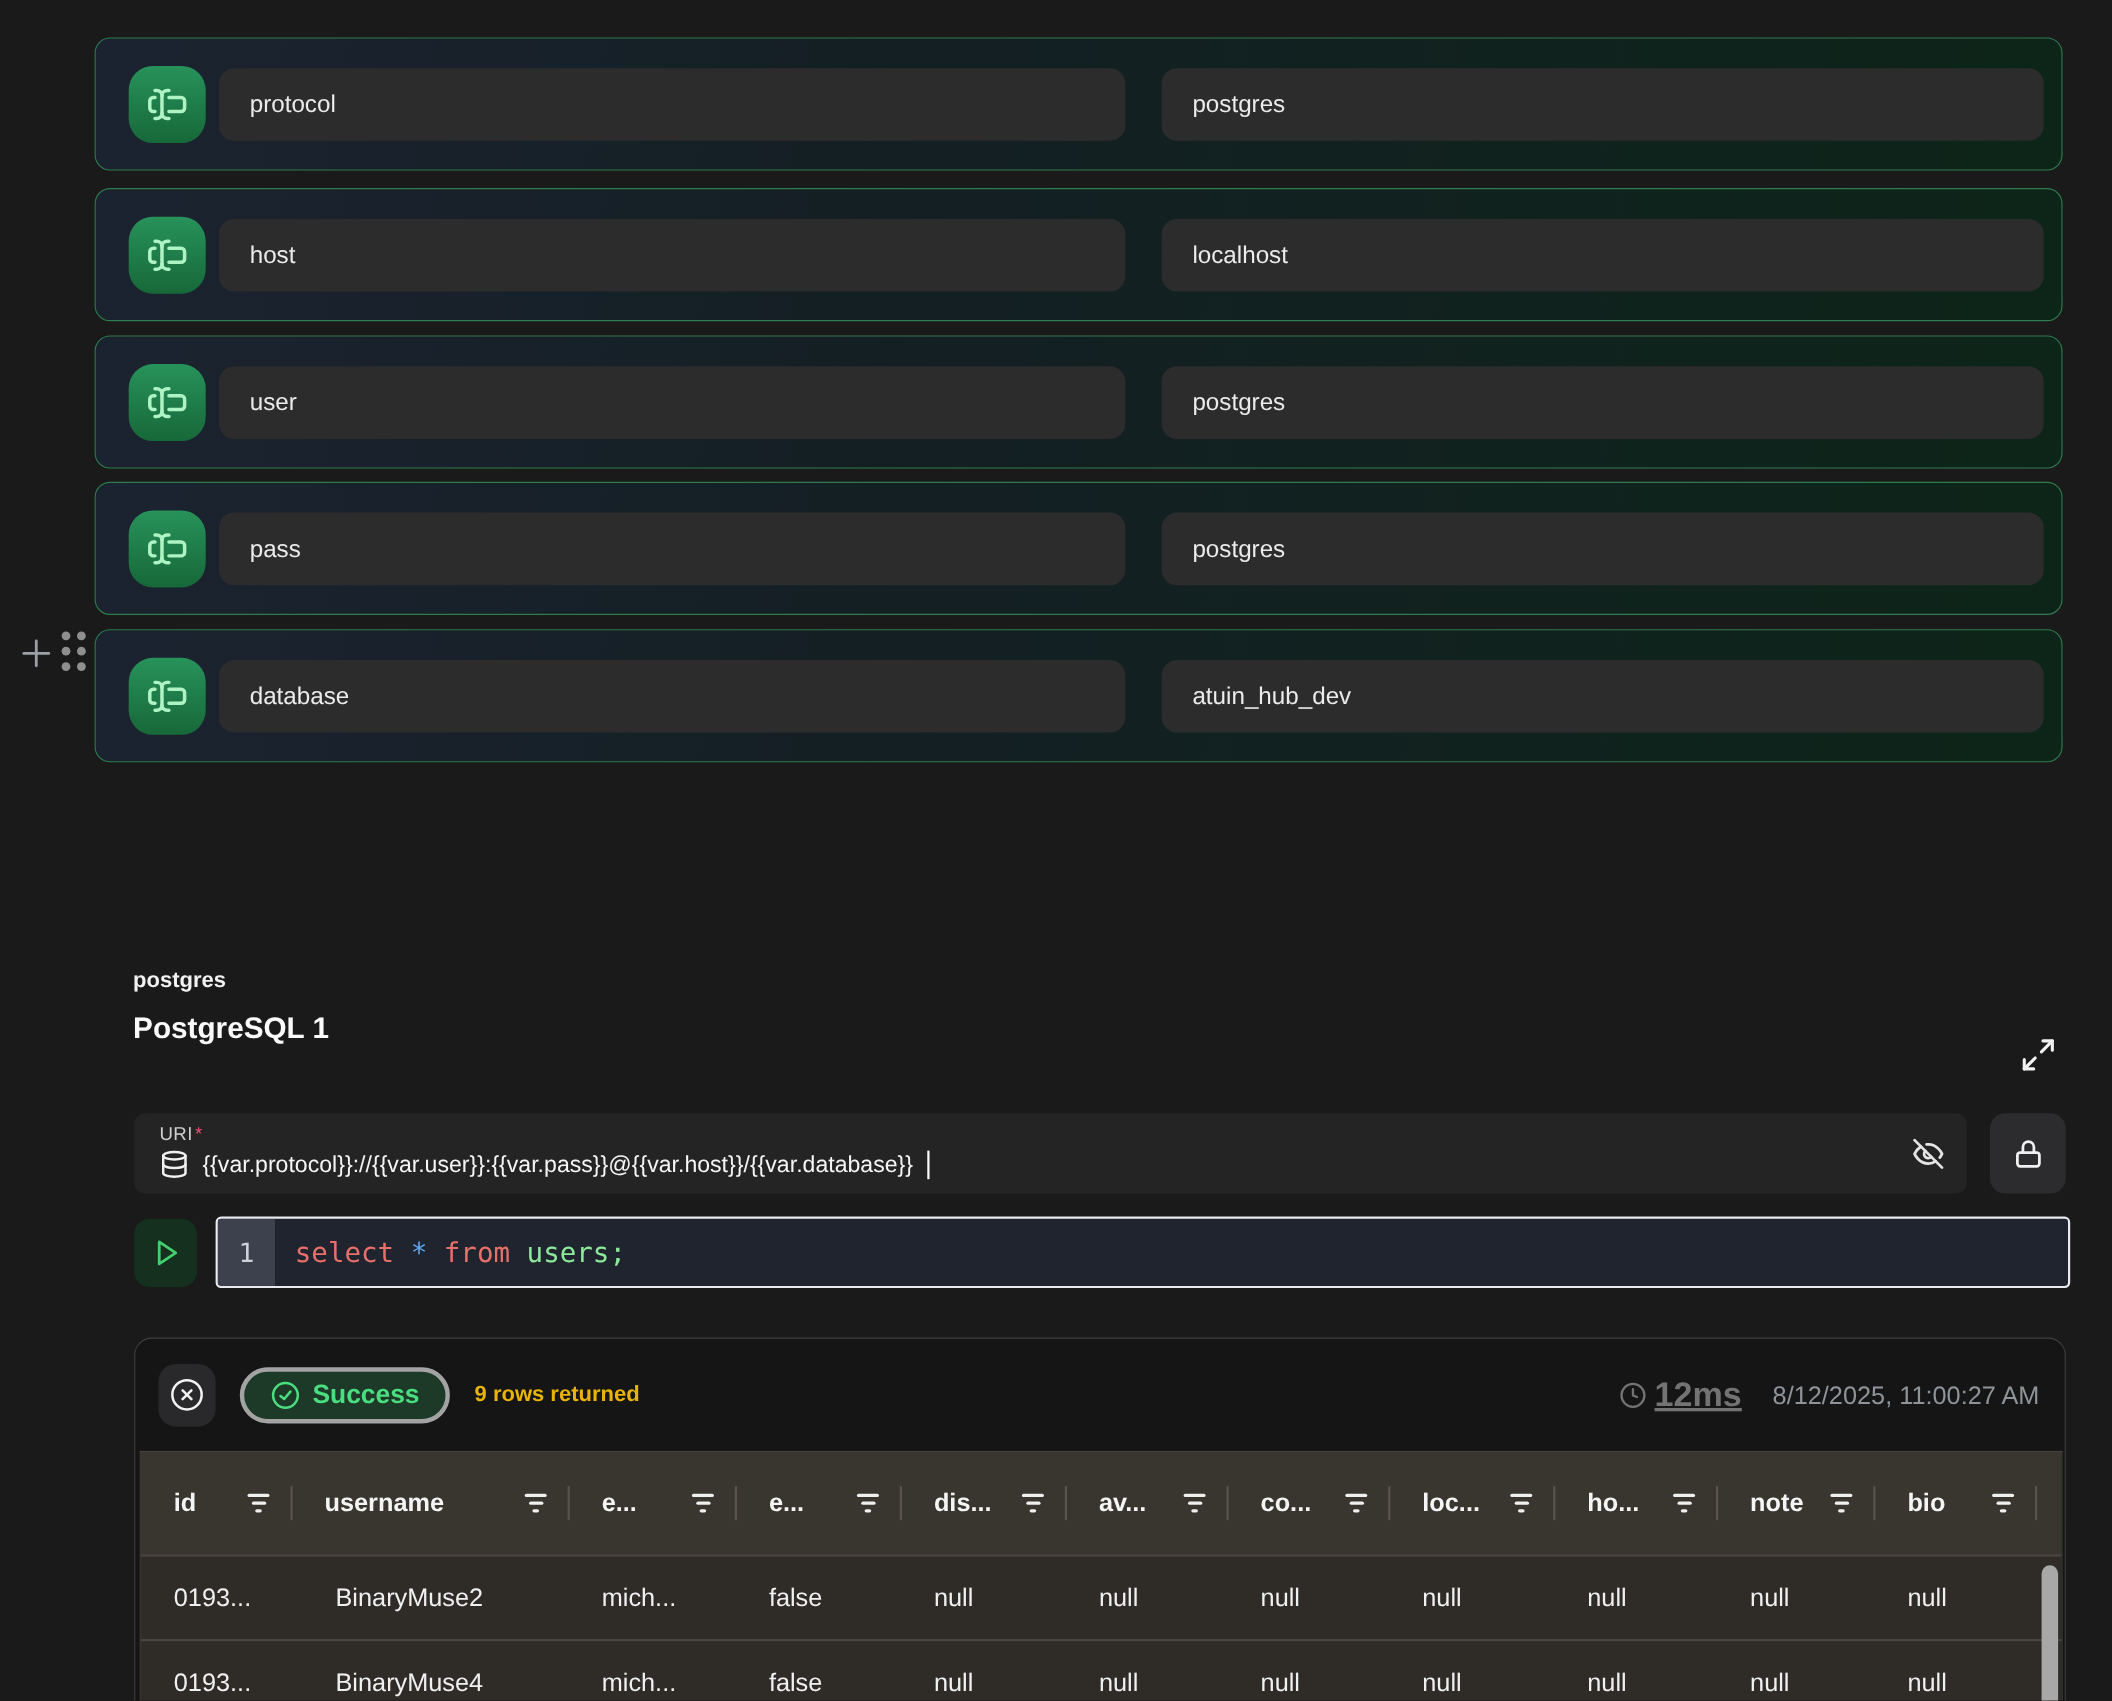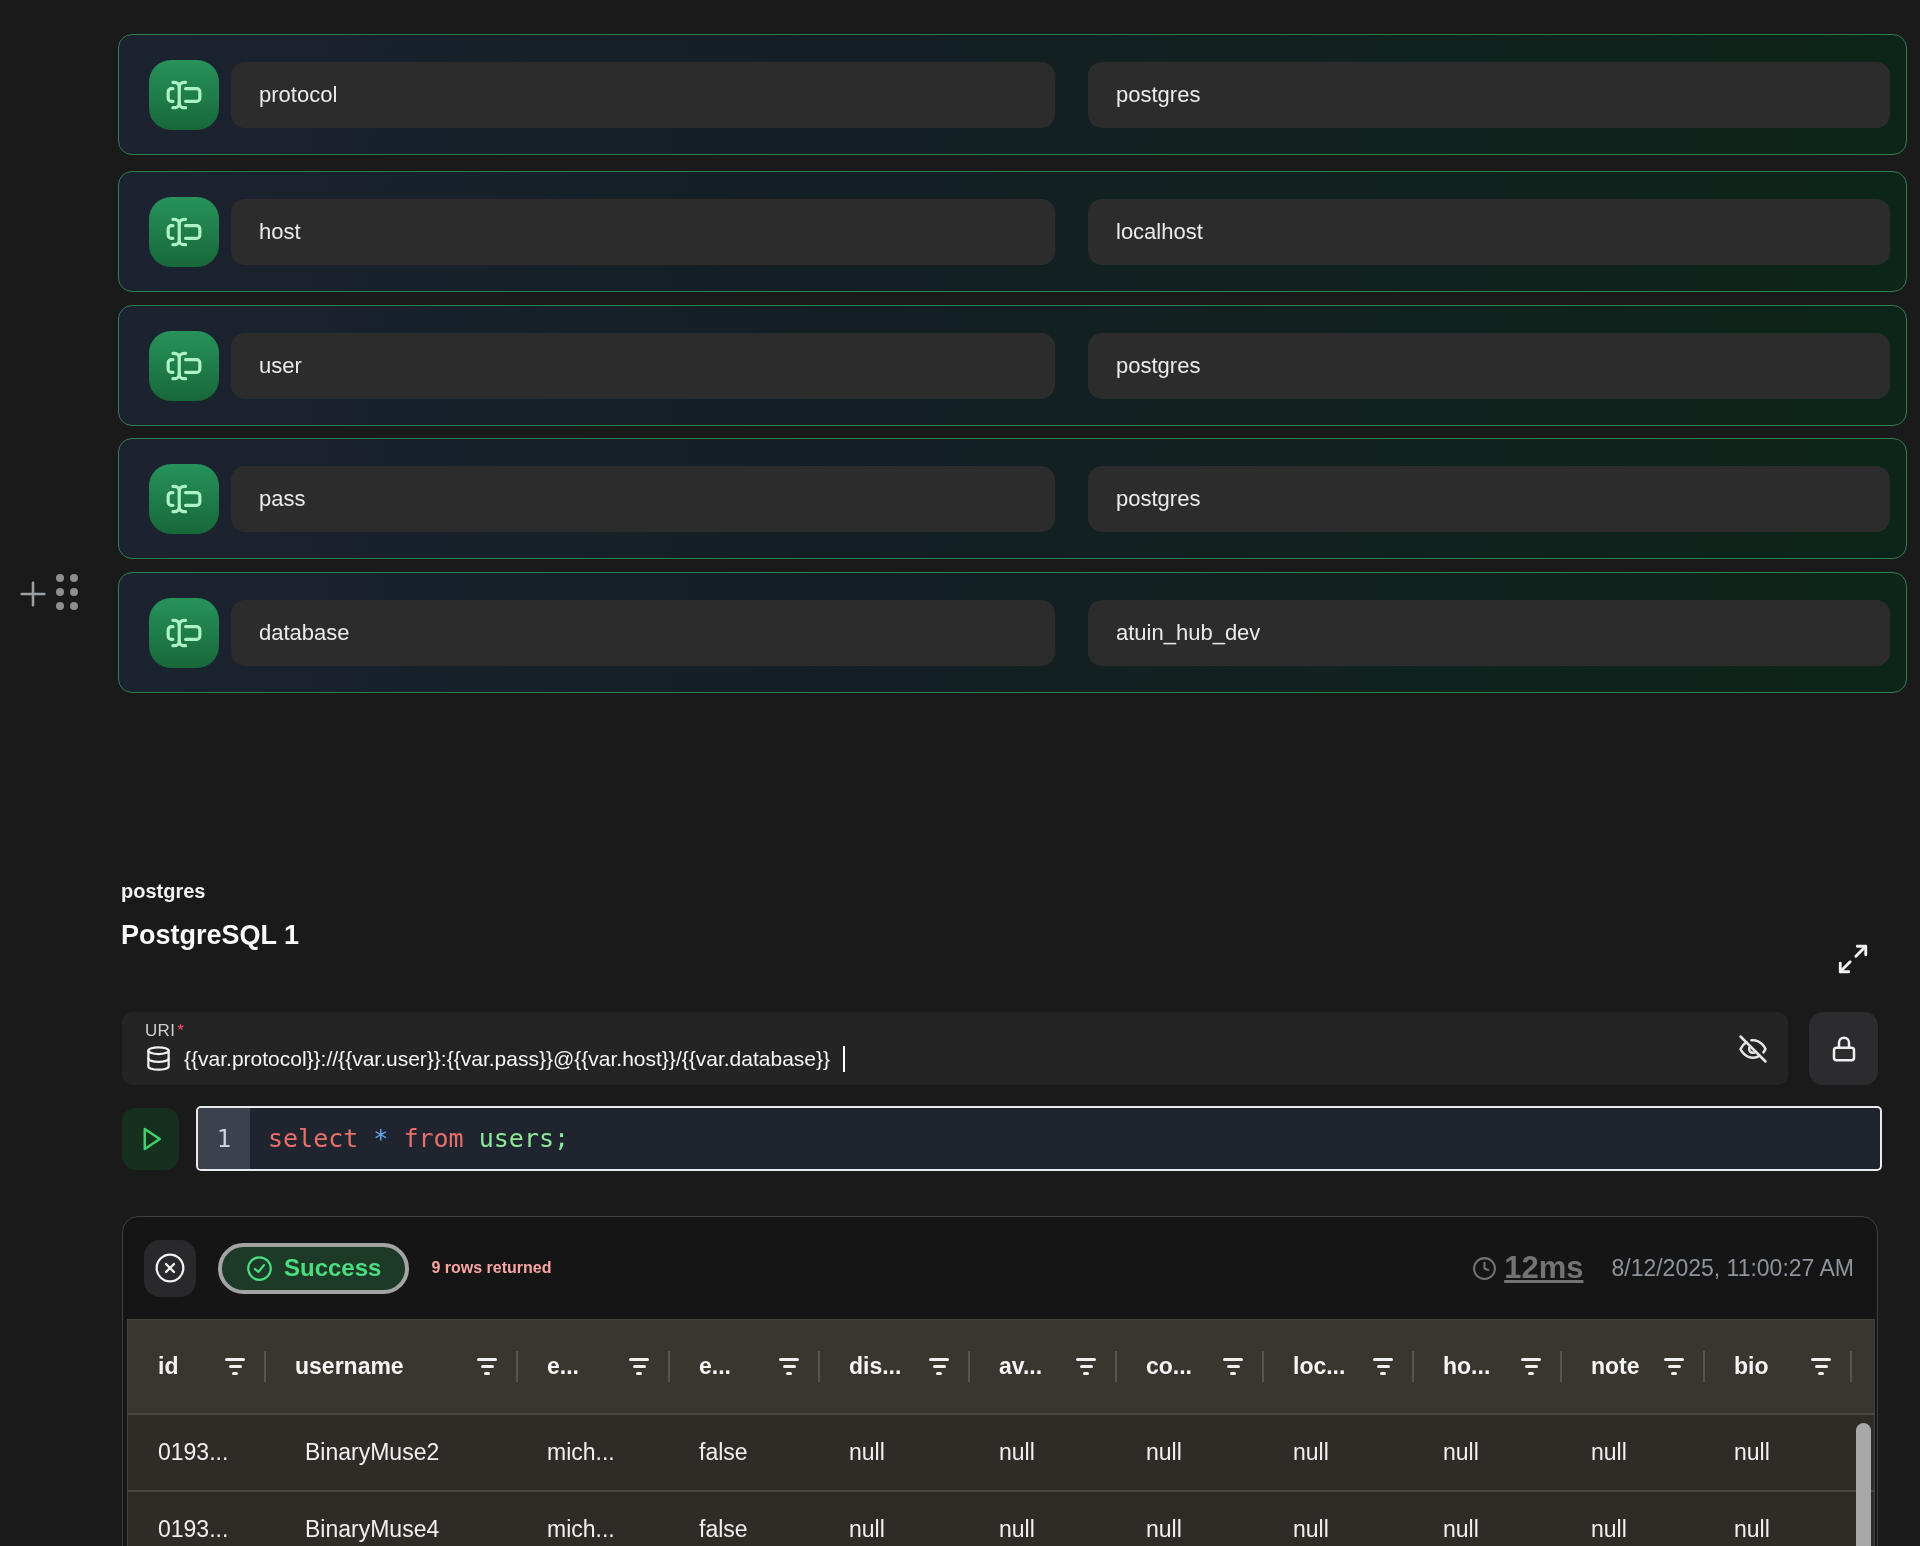--- a/index.html
+++ b/index.html
@@ -7,21 +7,21 @@
   body {
     background:#1a1a1a;
     font-family:"Liberation Sans","DejaVu Sans",sans-serif;
     color:#ececec;
     position:relative;
   }
   svg { display:block; }
 
   
   .var-block {
-    position:absolute; left:118px; width:1789px; height:121px;
+    position:absolute; left:86px; width:1789px; height:121px;
     border:1px solid #2e7d4e; border-radius:14px;
     background:linear-gradient(100deg,#1b2330 0%,#141f24 40%,#0d2519 100%);
     display:flex; align-items:center;
   }
   .var-icon {
     position:absolute; left:30px; top:25px; width:70px; height:70px;
     border-radius:22px;
     background:linear-gradient(180deg,#27925a,#176839);
     display:flex; align-items:center; justify-content:center;
     color:#aef3c4;
@@ -93,21 +93,21 @@
     overflow:hidden;
   }
   .results-header { position:absolute; left:0; top:0; width:100%; height:102px;
     display:flex; align-items:center; padding:0 23px 0 21px; }
   .close-btn { width:52px; height:57px; background:#29292b; border-radius:16px;
     display:flex; align-items:center; justify-content:center; color:#f2f2f2; cursor:pointer; }
   .status-pill { margin-left:22px; height:51px; padding:0 24px; border-radius:26px;
     background:#1d3a28; border:4px solid #a3a3a3;
     display:flex; align-items:center; gap:11px;
     color:#4ade80; font-size:24px; font-weight:bold; }
-  .rows-returned { margin-left:22px; font-size:16px; font-weight:bold; color:#fca5a5; }
+  .rows-returned { margin-left:22px; font-size:20px; font-weight:bold; color:#eab308; }
   .header-spacer { flex:1; }
   .timing { display:flex; align-items:center; gap:7px; color:#737373; font-size:31px; font-weight:bold;text-decoration:underline; }
   .timestamp { margin-left:28px; font-size:23px; color:#8f949b; }
 
   
   .results-table { position:absolute; left:4px; top:102px; width:1748px;
     border-left:1px solid #45413a; border-right:1px solid #45413a; border-top:1px solid #45413a; }
   .thead, .tr { display:grid;
     grid-template-columns:137px 252px 152px 150px 150px 147px 147px 150px 148px 143px 147px 1fr; }
   .thead { height:93px; background:#39352f; align-items:center; }

